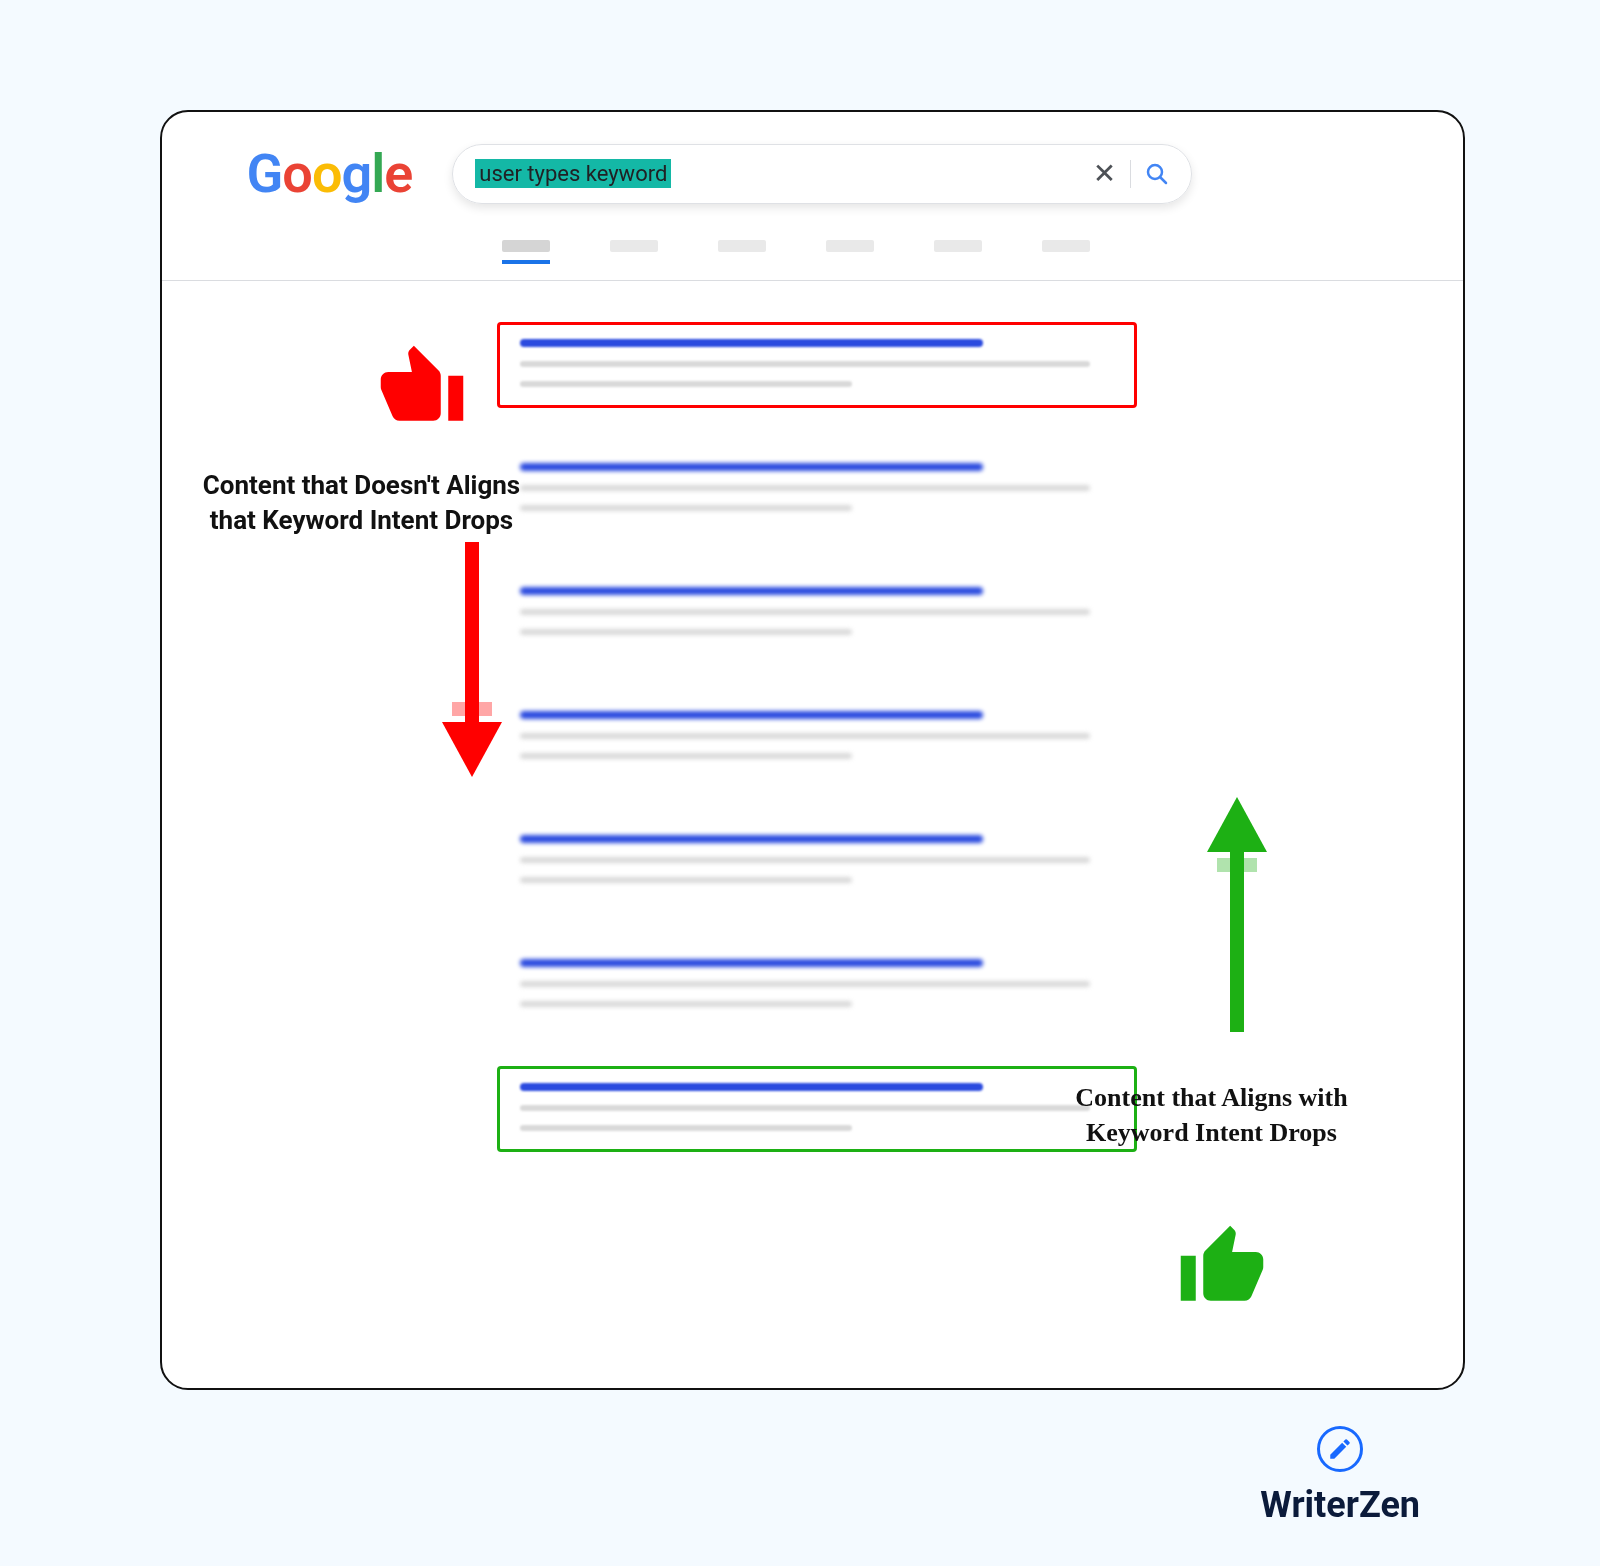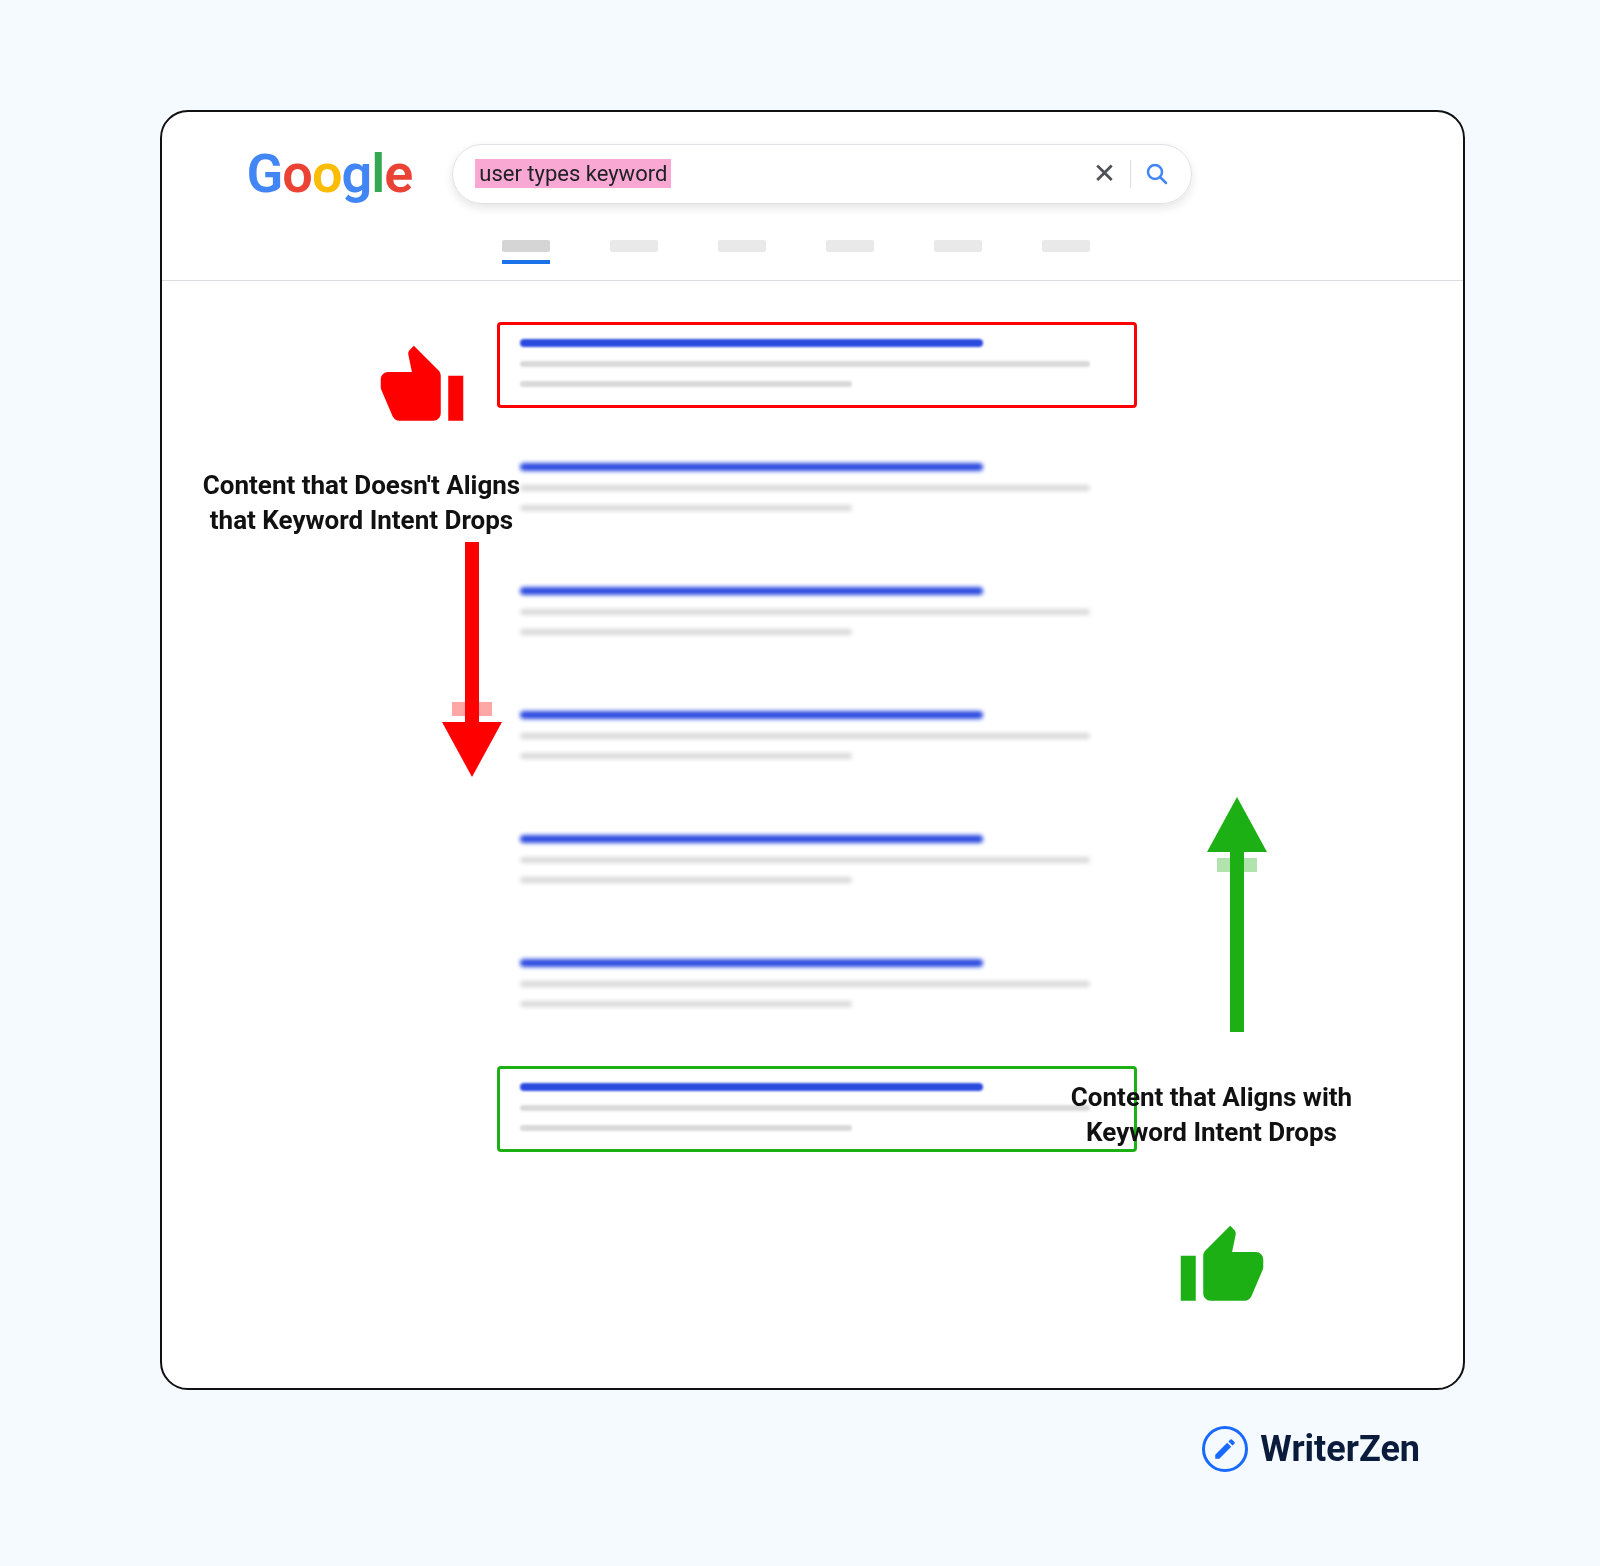--- a/index.html
+++ b/index.html
@@ -46,21 +46,21 @@
     box-shadow: 0 4px 10px rgba(0,0,0,0.10);
     display: flex;
     align-items: center;
     padding: 0 22px;
     gap: 14px;
   }
   .search-text {
     flex: 1;
     font-size: 22px;
     color: #202124;
-    background: #f9a8d4;
+    background: #14b8a6;
     padding: 2px 4px;
     display: inline-block;
     align-self: center;
     width: fit-content;
   }
   .search-text-wrap { flex:1; }
   .x-icon { font-size: 28px; color:#4d5156; cursor:pointer; }
   .divider { width:1px; height:28px; background:#dadce0; }
   .mag-icon { width:24px; height:24px; }
   .mag-icon circle { fill:none; stroke:#4285F4; stroke-width:2.5;}
@@ -117,20 +117,21 @@
   .brand {
     position:absolute;
     right: 180px;
     top: 1426px;
     display:flex;
     align-items:center;
     gap:12px;
     font-size:36px;
     font-weight:700;
     color:#0b1b3b;
+    flex-direction:column;
   }
   .brand-icon{
     width:46px;height:46px;border:3px solid #1869ff;border-radius:50%;
     display:flex;align-items:center;justify-content:center;
   }
 </style>
 </head>
 <body>
 
 <div class="panel">
@@ -204,21 +205,21 @@
     <path fill="#ff0000" d="M15 3H6c-.83 0-1.54.5-1.84 1.22l-3.02 7.05c-.09.23-.14.47-.14.73v2c0 1.1.9 2 2 2h6.31l-.95 4.57-.03.32c0 .41.17.79.44 1.06L9.83 23l6.59-6.59c.36-.36.58-.86.58-1.41V5c0-1.1-.9-2-2-2zm4 0v12h4V3h-4z" transform="scale(1,-1) translate(0,-24)"></path>
   </svg>
   <svg class="thumb-up" style="left:1015px; top:1110px;" width="90" height="90" viewBox="0 0 24 24">
     <path fill="#1db014" d="M1 21h4V9H1v12zm22-11c0-1.1-.9-2-2-2h-6.31l.95-4.57.03-.32c0-.41-.17-.79-.44-1.06L14.17 1 7.59 7.59C7.22 7.95 7 8.45 7 9v10c0 1.1.9 2 2 2h9c.83 0 1.54-.5 1.84-1.22l3.02-7.05c.09-.23.14-.47.14-.73v-2z"></path>
   </svg>
 
   <div class="label" style="left:10px; top:356px; width:380px;">
     <span>Content that Doesn't Aligns</span><br>
     <span>that Keyword Intent Drops</span>
   </div>
-  <div class="label" style="left:870px; top:968px; width:360px;">
+  <div class="label" style="left:870px; top:968px; width:360px;font-family:Liberation Serif, serif;">
     <span>Content that Aligns with</span><br>
     <span>Keyword Intent Drops</span>
   </div>
 
   <svg class="arrow" style="left:275px; top:430px;" width="70" height="240" viewBox="0 0 70 240">
     <rect x="28" y="0" width="14" height="180" fill="#ff0000"></rect>
     <rect x="15" y="160" width="40" height="14" fill="#ff0000" opacity="0.35"></rect>
     <polygon points="5,180 65,180 35,235" fill="#ff0000"></polygon>
   </svg>
   <svg class="arrow" style="left:1040px; top:680px;" width="70" height="240" viewBox="0 0 70 240">

